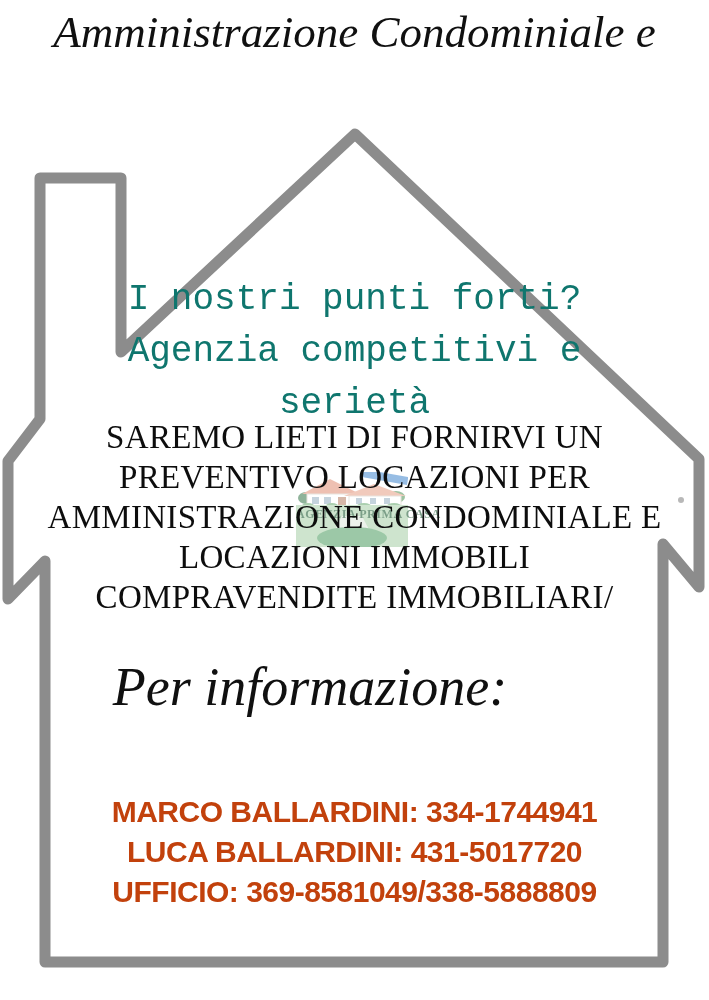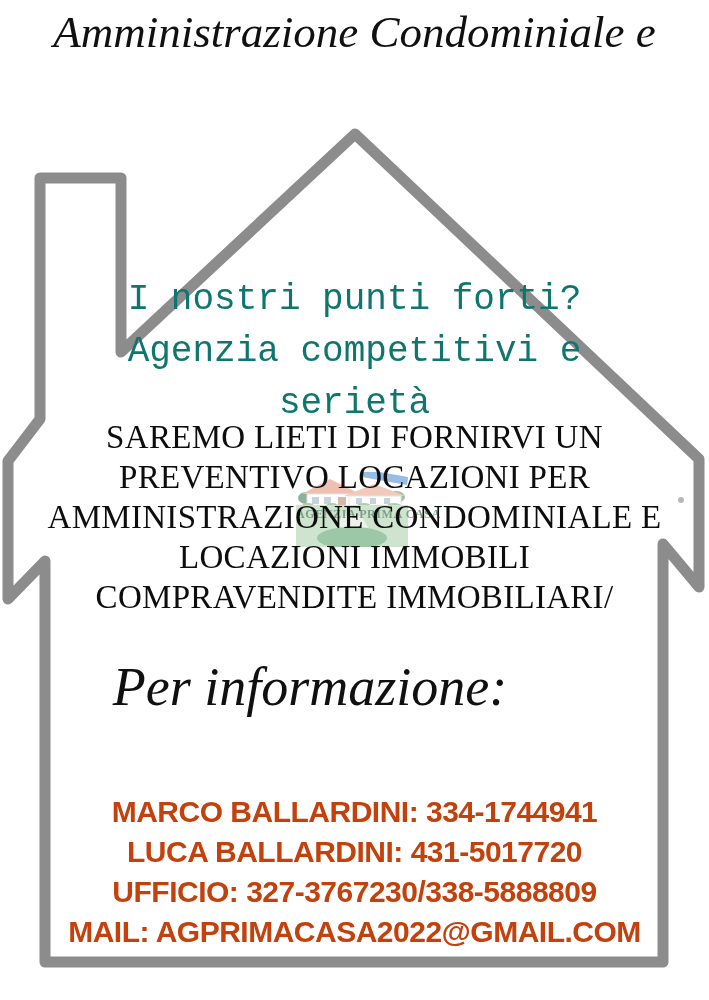--- a/index.html
+++ b/index.html
@@ -109,17 +109,16 @@
     <div>AMMINISTRAZIONE CONDOMINIALE E</div>
     <div>LOCAZIONI IMMOBILI</div>
     <div>COMPRAVENDITE IMMOBILIARI/</div>
   </div>
 
   <div class="info-heading">Per informazione:</div>
 
   <div class="contacts">
     <div>MARCO BALLARDINI: 334-1744941</div>
     <div>LUCA BALLARDINI: 431-5017720</div>
-    <div>UFFICIO: 327-3767230/338-5888809</div>
-    <div>MAIL: AGPRIMACASA2022@GMAIL.COM</div>
+    <div>UFFICIO: 369-8581049/338-5888809</div>
   </div>
 
 </div>
 
 </body></html>

